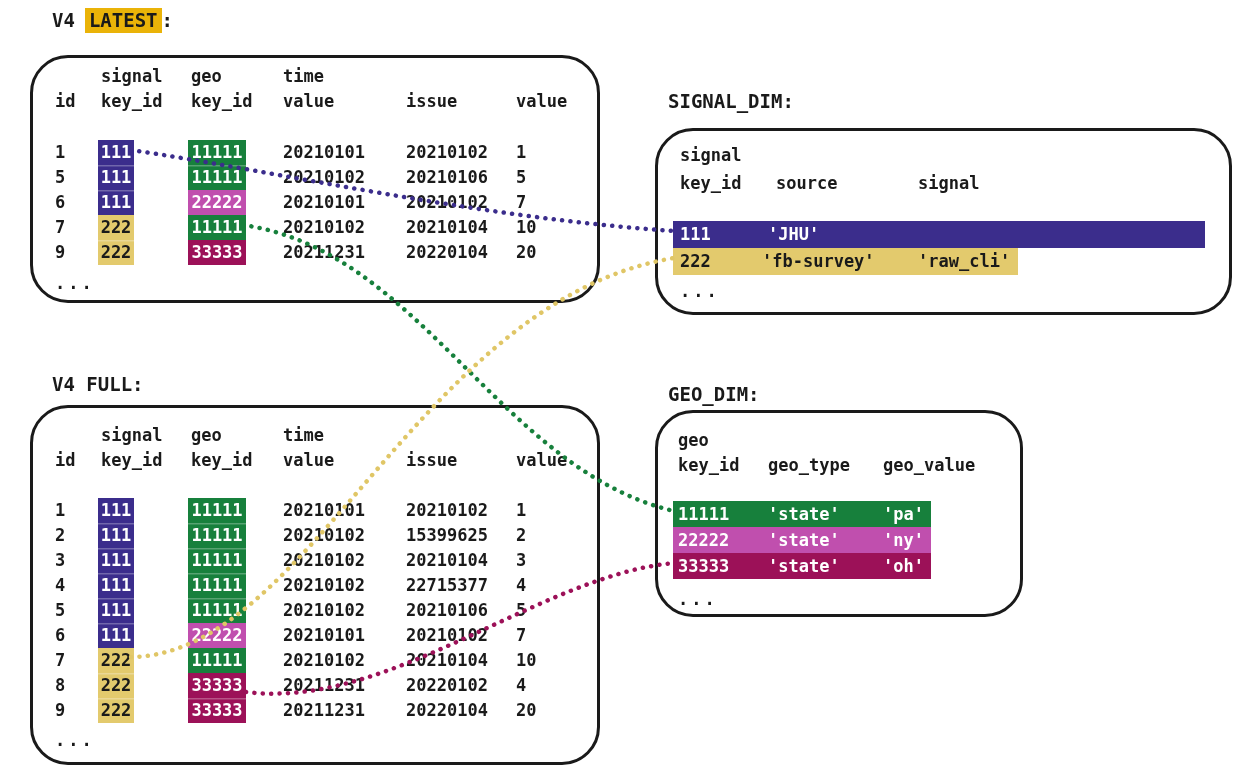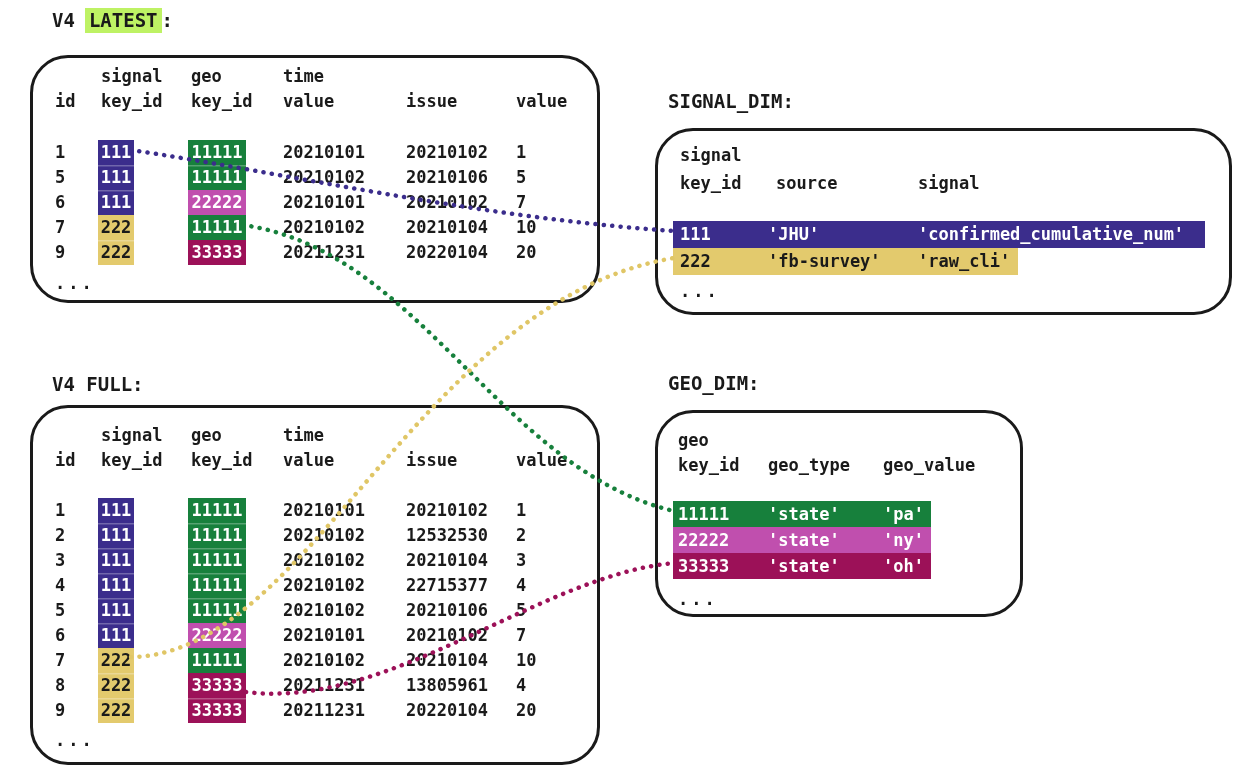--- a/index.html
+++ b/index.html
@@ -23,21 +23,21 @@
   .band{position:absolute;height:27px;line-height:27px;font-size:17px;}
   .bspan{position:absolute;top:0;white-space:pre;}
   .ellipsis{position:absolute;font-size:17px;letter-spacing:3px;line-height:25px;}
   #connector-layer{position:absolute;left:0;top:0;z-index:10;pointer-events:none;}
 </style>
 </head>
 <body>
 
 <div class="tbl-title" style="left:52px;top:8px;">
   <span style="margin-right:10px;">V4</span>
-  <span class="hl" id="latest-hl" style="background: #bef264;">LATEST</span>
+  <span class="hl" id="latest-hl" style="background: #eab308;">LATEST</span>
   <span>:</span>
 </div>
 
 <div class="box" id="box-latest" style="left:30px;top:55px;width:570px;height:248px;">
   <div class="hline" style="top:6px;">
     <span class="hspan" style="left:68px;">signal</span>
     <span class="hspan" style="left:158px;">geo</span>
     <span class="hspan" style="left:250px;">time</span>
   </div>
   <div class="hline" style="top:31px;">
@@ -118,21 +118,21 @@
         <span class="kcell" style="left: 155px; width: 58px; background: rgb(23, 128, 60); color: rgb(255, 255, 255);">11111</span>
         <span class="cellt" style="left: 250px;">20210101</span>
         <span class="cellt" style="left: 373px;">20210102</span>
         <span class="cellt" style="left: 483px;">1</span>
       </div>
       <div class="v4-row" style="top: 115px;">
         <span class="cellt" style="left: 22px;">2</span>
         <span class="kcell seam" style="left: 65px; width: 36px; background: rgb(59, 45, 140); color: rgb(255, 255, 255);">111</span>
         <span class="kcell seam" style="left: 155px; width: 58px; background: rgb(23, 128, 60); color: rgb(255, 255, 255);">11111</span>
         <span class="cellt" style="left: 250px;">20210102</span>
-        <span class="cellt" style="left: 373px;">12532530</span>
+        <span class="cellt" style="left: 373px;">15399625</span>
         <span class="cellt" style="left: 483px;">2</span>
       </div>
       <div class="v4-row" style="top: 140px;">
         <span class="cellt" style="left: 22px;">3</span>
         <span class="kcell seam" style="left: 65px; width: 36px; background: rgb(59, 45, 140); color: rgb(255, 255, 255);">111</span>
         <span class="kcell seam" style="left: 155px; width: 58px; background: rgb(23, 128, 60); color: rgb(255, 255, 255);">11111</span>
         <span class="cellt" style="left: 250px;">20210102</span>
         <span class="cellt" style="left: 373px;">20210104</span>
         <span class="cellt" style="left: 483px;">3</span>
       </div>
@@ -166,21 +166,21 @@
         <span class="kcell" style="left: 155px; width: 58px; background: rgb(23, 128, 60); color: rgb(255, 255, 255);">11111</span>
         <span class="cellt" style="left: 250px;">20210102</span>
         <span class="cellt" style="left: 373px;">20210104</span>
         <span class="cellt" style="left: 483px;">10</span>
       </div>
       <div class="v4-row" style="top: 265px;">
         <span class="cellt" style="left: 22px;">8</span>
         <span class="kcell seam" style="left: 65px; width: 36px; background: rgb(227, 202, 109); color: rgb(26, 26, 26);">222</span>
         <span class="kcell" style="left: 155px; width: 58px; background: rgb(156, 17, 88); color: rgb(255, 255, 255);">33333</span>
         <span class="cellt" style="left: 250px;">20211231</span>
-        <span class="cellt" style="left: 373px;">13805961</span>
+        <span class="cellt" style="left: 373px;">20220102</span>
         <span class="cellt" style="left: 483px;">4</span>
       </div>
       <div class="v4-row" style="top: 290px;">
         <span class="cellt" style="left: 22px;">9</span>
         <span class="kcell seam" style="left: 65px; width: 36px; background: rgb(227, 202, 109); color: rgb(26, 26, 26);">222</span>
         <span class="kcell seam" style="left: 155px; width: 58px; background: rgb(156, 17, 88); color: rgb(255, 255, 255);">33333</span>
         <span class="cellt" style="left: 250px;">20211231</span>
         <span class="cellt" style="left: 373px;">20220104</span>
         <span class="cellt" style="left: 483px;">20</span>
       </div>
@@ -198,32 +198,31 @@
   </div>
   <div class="hline" style="top:40px;">
     <span class="hspan" style="left:22px;">key_id</span>
     <span class="hspan" style="left:110px;margin-left:8px;">source</span>
     <span class="hspan" style="left:260px;">signal</span>
   </div>
   <div id="signal-rows">
       <div class="band" style="left: 15px; top: 90px; height: 27px; line-height: 27px; width: 532px; background: rgb(59, 45, 140); color: rgb(255, 255, 255);">
         <span class="bspan" style="left: 7px;">111</span>
         <span class="bspan" style="left: 95px;">'JHU'</span>
-        <span class="bspan" style="left: 245px;">'confirmed_cumulative_num'</span>
       </div>
       <div class="band" style="left: 15px; top: 117px; height: 27px; line-height: 27px; width: 345px; background: rgb(227, 202, 109); color: rgb(26, 26, 26);">
         <span class="bspan" style="left: 7px;">222</span>
-        <span class="bspan" style="left: 95px;">'fb-survey'</span>
+        <span class="bspan" style="left: 89px;">'fb-survey'</span>
         <span class="bspan" style="left: 245px;">'raw_cli'</span>
       </div>
     </div>
   <span class="ellipsis" style="left:22px;top:148px;">...</span>
 </div>
 
-<div class="tbl-title" style="left:668px;top:371px;">
+<div class="tbl-title" style="left:668px;top:382px;">
   <span>GEO_DIM:</span>
 </div>
 
 <div class="box" id="box-geo" style="left:655px;top:410px;width:368px;height:207px;">
   <div class="hline" style="top:15px;">
     <span class="hspan" style="left:20px;">geo</span>
   </div>
   <div class="hline" style="top:40px;">
     <span class="hspan" style="left:20px;">key_id</span>
     <span class="hspan" style="left:110px;">geo_type</span>

